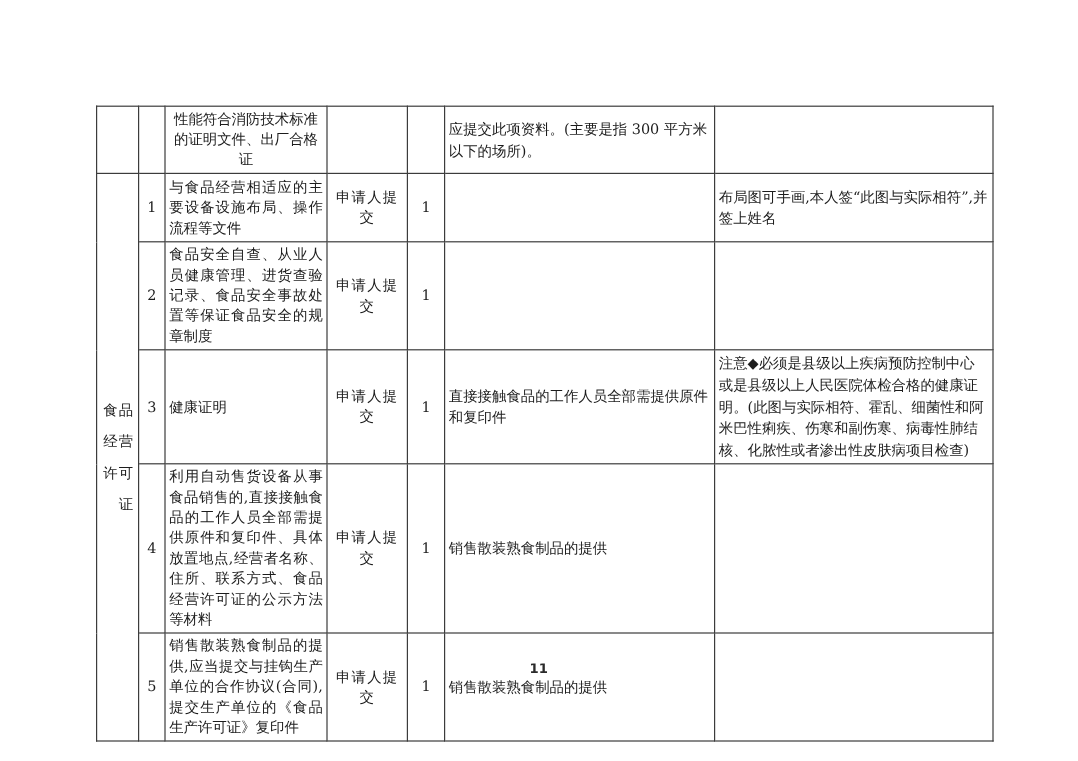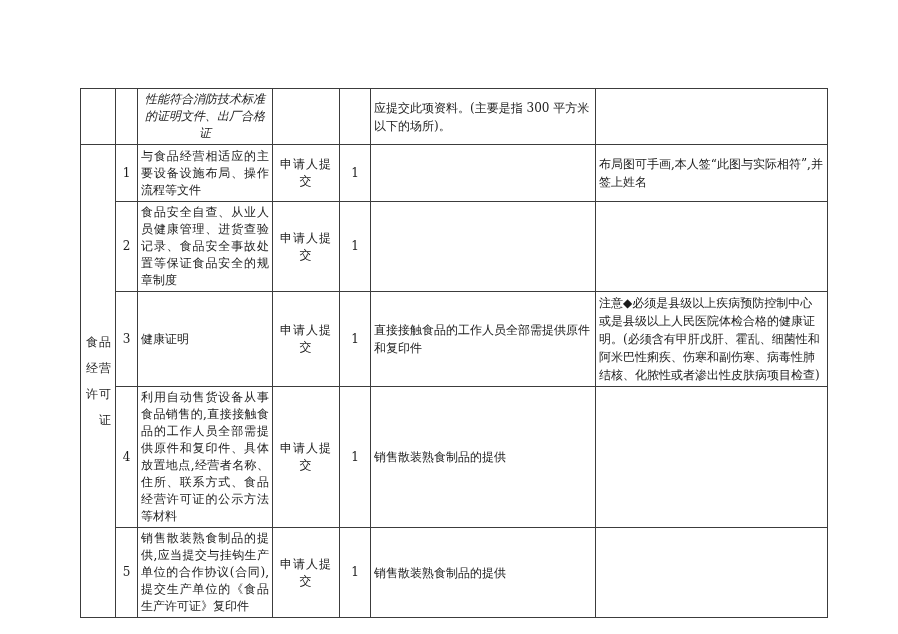--- a/index.html
+++ b/index.html
@@ -57,21 +57,20 @@
   td.num-cell { text-align: center; }
   td.mat-cell {
     text-align: justify;
     text-justify: inter-character;
     word-break: break-all;
     padding: 2px 1px 2px 2px;
   }
   td.mat-cell.centered {
     text-align: center;
     text-justify: auto;
-    font-style: italic;
   }
   td.sub-cell { text-align: center; letter-spacing: 1px; }
   td.cnt-cell { text-align: center; }
   td.note-cell, td.remark-cell {
     text-align: left;
     word-break: break-all;
     padding: 2px 3px;
     line-height: 18px;
   }
   .pageno {
@@ -129,21 +128,21 @@
         <td class="note-cell"></td>
         <td class="remark-cell"></td>
       </tr>
 
       <tr class="r3">
         <td class="num-cell">3</td>
         <td class="mat-cell">健康证明</td>
         <td class="sub-cell">申请人提交</td>
         <td class="cnt-cell">1</td>
         <td class="note-cell">直接接触食品的工作人员全部需提供原件和复印件</td>
-        <td class="remark-cell">注意◆必须是县级以上疾病预防控制中心或是县级以上人民医院体检合格的健康证明。(必须含有甲肝戊肝、霍乱、细菌性和阿米巴性痢疾、伤寒和副伤寒、病毒性肺结核、化脓性或者渗出性皮肤病项目检查)</td>
+        <td class="remark-cell">注意◆必须是县级以上疾病预防控制中心或是县级以上人民医院体检合格的健康证明。(此图与实际相符、霍乱、细菌性和阿米巴性痢疾、伤寒和副伤寒、病毒性肺结核、化脓性或者渗出性皮肤病项目检查)</td>
       </tr>
 
       <tr class="r4">
         <td class="num-cell">4</td>
         <td class="mat-cell">利用自动售货设备从事食品销售的,直接接触食品的工作人员全部需提供原件和复印件、具体放置地点,经营者名称、住所、联系方式、食品经营许可证的公示方法等材料</td>
         <td class="sub-cell">申请人提交</td>
         <td class="cnt-cell">1</td>
         <td class="note-cell">销售散装熟食制品的提供</td>
         <td class="remark-cell"></td>
       </tr>
@@ -152,14 +151,15 @@
         <td class="num-cell">5</td>
         <td class="mat-cell">销售散装熟食制品的提供,应当提交与挂钩生产单位的合作协议(合同),提交生产单位的《食品生产许可证》复印件</td>
         <td class="sub-cell">申请人提交</td>
         <td class="cnt-cell">1</td>
         <td class="note-cell">销售散装熟食制品的提供</td>
         <td class="remark-cell"></td>
       </tr>
     </tbody>
   </table>
 
+  <div class="pageno">11</div>
 
 </div>
 
 </body></html>

